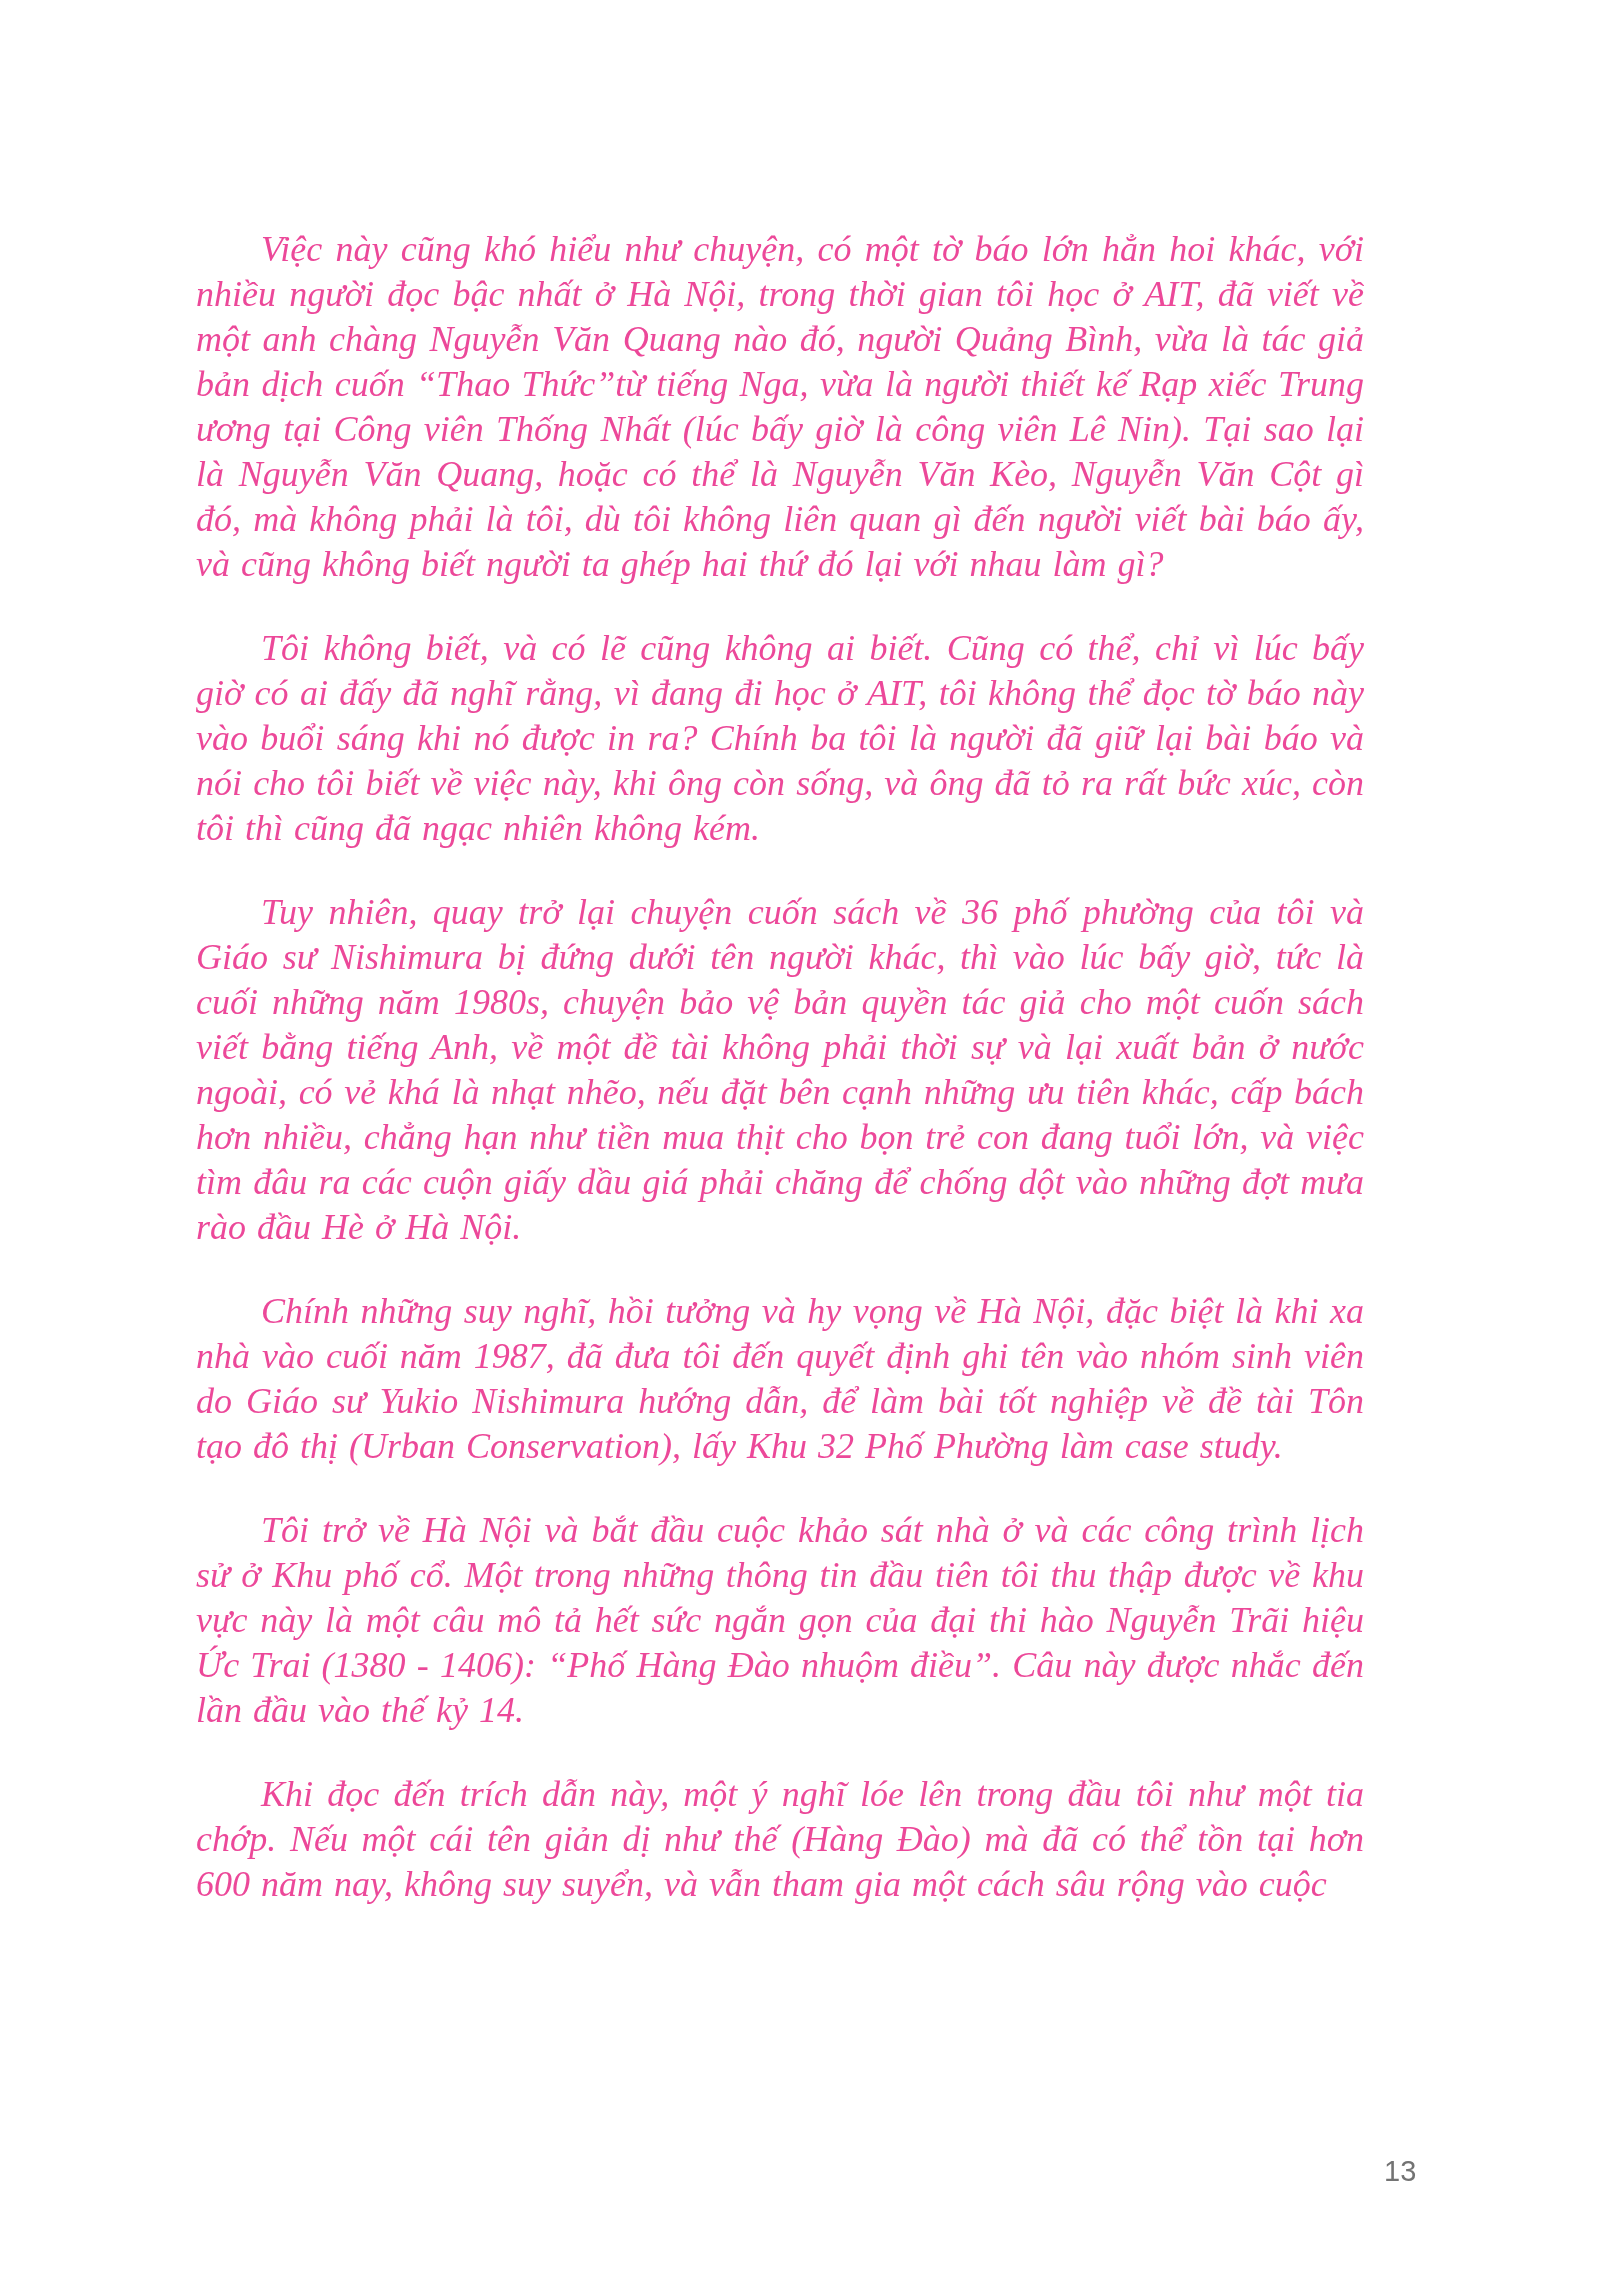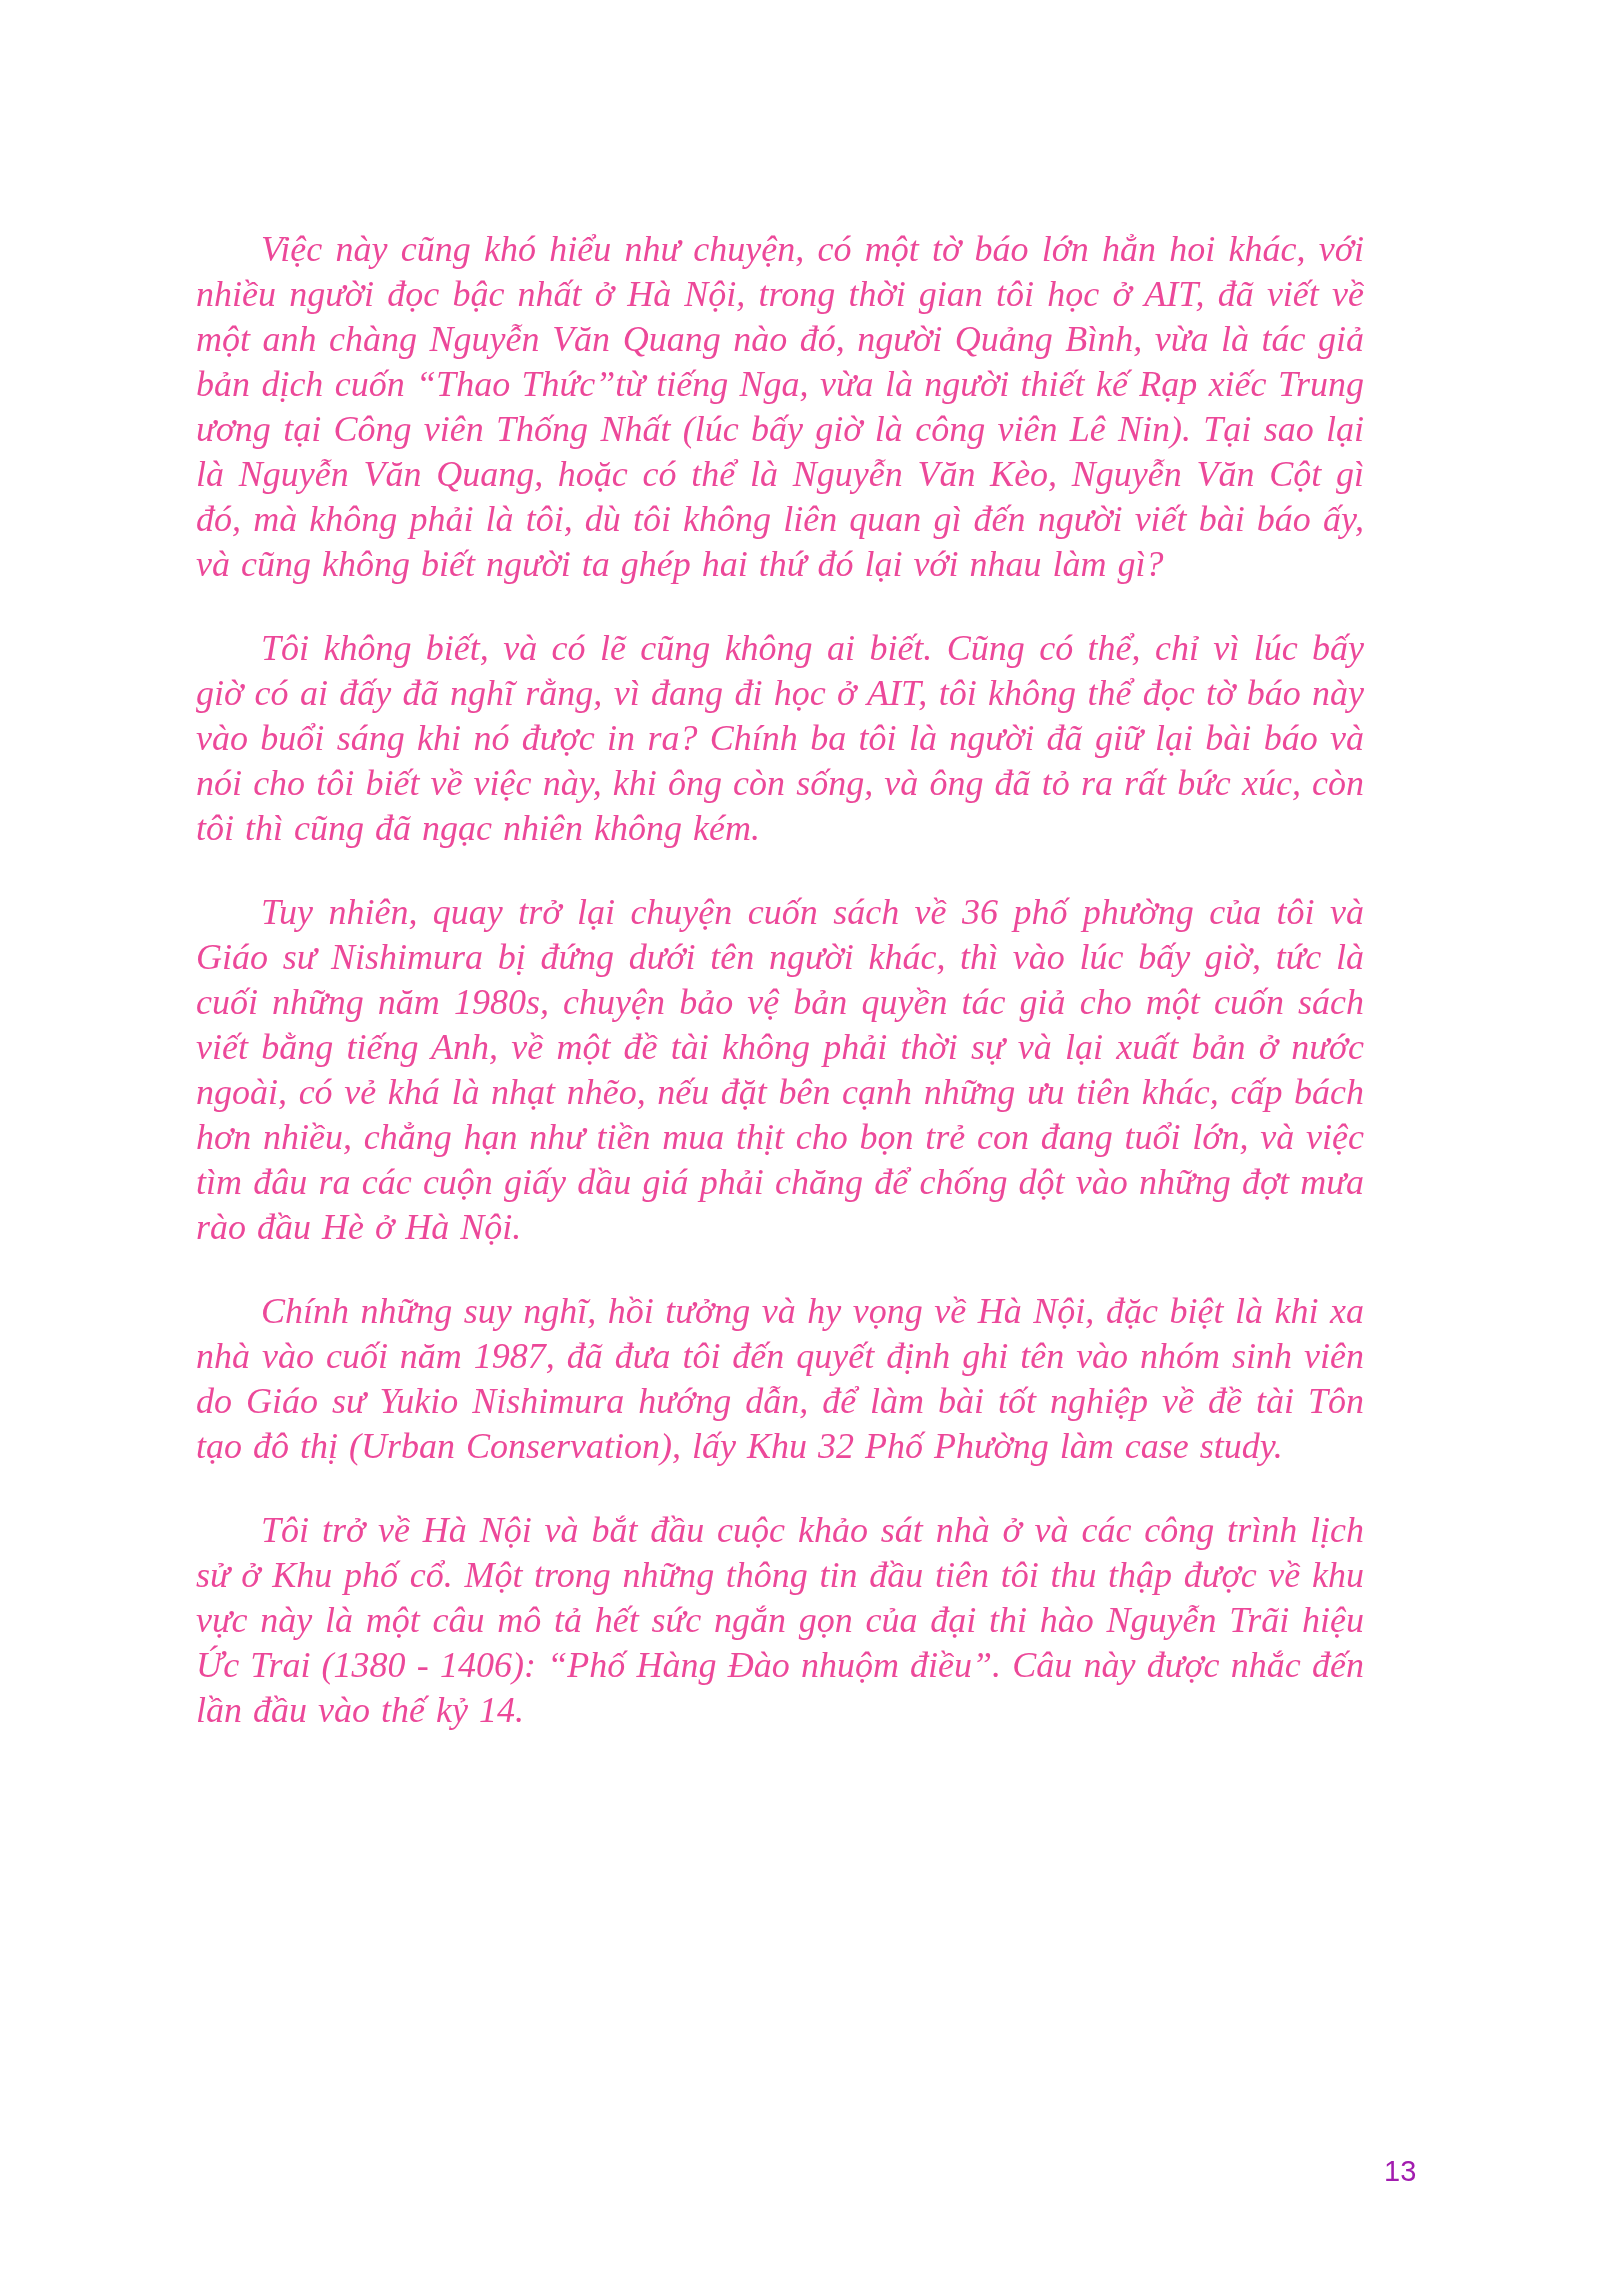--- a/index.html
+++ b/index.html
@@ -29,34 +29,35 @@
   .text-block p {
     margin: 0 0 39px 0;
     text-indent: 65px;
     word-spacing: 2px;
   }
   .page-number {
     position: absolute;
     left: 1384px;
     top: 2154px;
     width: 69px;
-    color: #a21caf;
+    color: #737373;
     font-family: "Liberation Sans", "DejaVu Sans", sans-serif;
     font-style: normal;
     font-size: 29px;
     line-height: 35px;
     text-align: left;
   }
 </style>
 </head>
 <body>
 
 <div class="page">
   <div class="text-block">
     <p>Việc này cũng khó hiểu như chuyện, có một tờ báo lớn hẳn hoi khác, với nhiều người đọc bậc nhất ở Hà Nội, trong thời gian tôi học ở AIT, đã viết về một anh chàng Nguyễn Văn Quang nào đó, người Quảng Bình, vừa là tác giả bản dịch cuốn “Thao Thức”từ tiếng Nga, vừa là người thiết kế Rạp xiếc Trung ương tại Công viên Thống Nhất (lúc bấy giờ là công viên Lê Nin). Tại sao lại là Nguyễn Văn Quang, hoặc có thể là Nguyễn Văn Kèo, Nguyễn Văn Cột gì đó, mà không phải là tôi, dù tôi không liên quan gì đến người viết bài báo ấy, và cũng không biết người ta ghép hai thứ đó lại với nhau làm gì?</p>
     <p>Tôi không biết, và có lẽ cũng không ai biết. Cũng có thể, chỉ vì lúc bấy giờ có ai đấy đã nghĩ rằng, vì đang đi học ở AIT, tôi không thể đọc tờ báo này vào buổi sáng khi nó được in ra? Chính ba tôi là người đã giữ lại bài báo và nói cho tôi biết về việc này, khi ông còn sống, và ông đã tỏ ra rất bức xúc, còn tôi thì cũng đã ngạc nhiên không kém.</p>
     <p>Tuy nhiên, quay trở lại chuyện cuốn sách về 36 phố phường của tôi và Giáo sư Nishimura bị đứng dưới tên người khác, thì vào lúc bấy giờ, tức là cuối những năm 1980s, chuyện bảo vệ bản quyền tác giả cho một cuốn sách viết bằng tiếng Anh, về một đề tài không phải thời sự và lại xuất bản ở nước ngoài, có vẻ khá là nhạt nhẽo, nếu đặt bên cạnh những ưu tiên khác, cấp bách hơn nhiều, chẳng hạn như tiền mua thịt cho bọn trẻ con đang tuổi lớn, và việc tìm đâu ra các cuộn giấy dầu giá phải chăng để chống dột vào những đợt mưa rào đầu Hè ở Hà Nội.</p>
     <p>Chính những suy nghĩ, hồi tưởng và hy vọng về Hà Nội, đặc biệt là khi xa nhà vào cuối năm 1987, đã đưa tôi đến quyết định ghi tên vào nhóm sinh viên do Giáo sư Yukio Nishimura hướng dẫn, để làm bài tốt nghiệp về đề tài Tôn tạo đô thị (Urban Conservation), lấy Khu 32 Phố Phường làm case study.</p>
     <p>Tôi trở về Hà Nội và bắt đầu cuộc khảo sát nhà ở và các công trình lịch sử ở Khu phố cổ. Một trong những thông tin đầu tiên tôi thu thập được về khu vực này là một câu mô tả hết sức ngắn gọn của đại thi hào Nguyễn Trãi hiệu Ức Trai (1380 - 1406): “Phố Hàng Đào nhuộm điều”. Câu này được nhắc đến lần đầu vào thế kỷ 14.</p>
+    <p>Khi đọc đến trích dẫn này, một ý nghĩ lóe lên trong đầu tôi như một tia chớp. Nếu một cái tên giản dị như thế (Hàng Đào) mà đã có thể tồn tại hơn 600 năm nay, không suy suyển, và vẫn tham gia một cách sâu rộng vào cuộc</p>
   </div>
   <div class="page-number">13</div>
 </div>
 
 
 </body></html>

